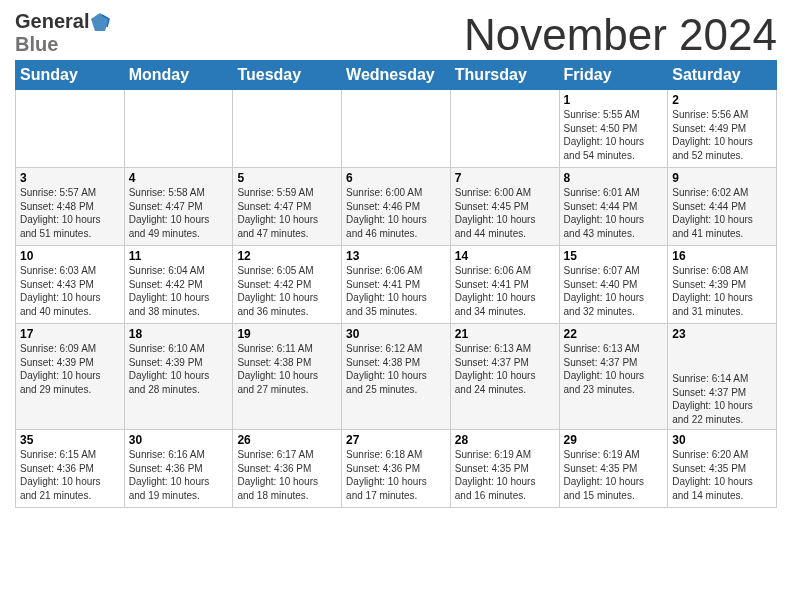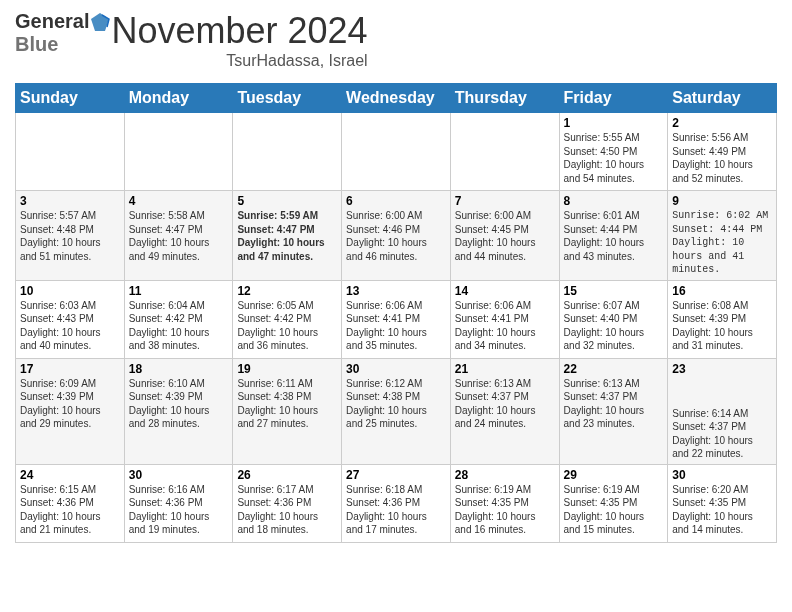--- a/index.html
+++ b/index.html
@@ -1,28 +1,28 @@
 <!DOCTYPE html>
 <html><head>
   <meta charset="utf-8">
   <style>
     * { box-sizing: border-box; margin: 0; padding: 0; }
     body { font-family: Arial, sans-serif; background: #fff; width: 792px; height: 612px; overflow: hidden; }
 
     .container { width: 792px; padding: 10px 15px; }
 
-    .header { display: flex; justify-content: flex-start; align-items: flex-start; margin-bottom: 13px; }
+    .header { display: flex; justify-content: space-between; align-items: flex-start; margin-bottom: 0; }
 
     .logo { display: flex; flex-direction: column; align-items: flex-start; }
     .logo-text { display: flex; align-items: center; }
     .logo-general { font-size: 20px; font-weight: bold; color: #333; }
     .logo-blue { font-size: 20px; font-weight: bold; color: #737373; }
 
     .title-area { text-align: right; }
-    .month-title { font-size: 36px; font-weight: normal; color: #333; }
+    .month-title { font-size: 44px; font-weight: normal; color: #333; }
     .location { font-size: 16px; color: #555; }
 
     table { width: 100%; border-collapse: collapse; font-size: 10.5px; }
     thead th {
       background: #2979b8;
       color: white;
       padding: 5px 4px;
       text-align: left;
       font-weight: bold;
       font-size: 16px;
@@ -55,21 +55,20 @@
           <path d="M11 2 L20 8 L16 20 L6 20 L2 8 Z" fill="#2979b8" opacity="0.85"></path>
           <path d="M13 4 L20 8 L18 16" fill="none" stroke="#1a6bbf" stroke-width="1.5"></path>
         </svg>
       </div>
       <div>
         <span class="logo-blue">Blue</span>
       </div>
     </div>
     <div class="title-area">
       <div class="month-title">November 2024</div>
-      <div class="location">TsurHadassa, Israel</div>
     </div>
   </div>
 
   <table>
     <thead>
       <tr>
         <th>Sunday</th>
         <th>Monday</th>
         <th>Tuesday</th>
         <th>Wednesday</th>
@@ -106,21 +105,21 @@
 Daylight: 10 hours and 51 minutes.</div>
           </td>
           <td>
             <div class="day-num">4</div>
             <div class="day-info" style="white-space: pre-line;">Sunrise: 5:58 AM
 Sunset: 4:47 PM
 Daylight: 10 hours and 49 minutes.</div>
           </td>
           <td>
             <div class="day-num">5</div>
-            <div class="day-info" style="white-space: pre-line; font-weight: bold;">Sunrise: 5:59 AM
+            <div class="day-info" style="white-space: pre-line;">Sunrise: 5:59 AM
 Sunset: 4:47 PM
 Daylight: 10 hours and 47 minutes.</div>
           </td>
           <td>
             <div class="day-num">6</div>
             <div class="day-info" style="white-space: pre-line;">Sunrise: 6:00 AM
 Sunset: 4:46 PM
 Daylight: 10 hours and 46 minutes.</div>
           </td>
           <td>
@@ -130,21 +129,21 @@
 Daylight: 10 hours and 44 minutes.</div>
           </td>
           <td>
             <div class="day-num">8</div>
             <div class="day-info" style="white-space: pre-line;">Sunrise: 6:01 AM
 Sunset: 4:44 PM
 Daylight: 10 hours and 43 minutes.</div>
           </td>
           <td>
             <div class="day-num">9</div>
-            <div class="day-info" style="white-space: pre-line; font-family: Liberation Mono, monospace;">Sunrise: 6:02 AM
+            <div class="day-info" style="white-space: pre-line;">Sunrise: 6:02 AM
 Sunset: 4:44 PM
 Daylight: 10 hours and 41 minutes.</div>
           </td>
         </tr>
         <tr>
           <td>
             <div class="day-num">10</div>
             <div class="day-info" style="white-space: pre-line;">Sunrise: 6:03 AM
 Sunset: 4:43 PM
 Daylight: 10 hours and 40 minutes.</div>
@@ -225,21 +224,21 @@
           </td>
           <td>
             <div class="day-num">23</div>
             <div class="day-info" style="white-space: pre-line; margin-top: 31px;">Sunrise: 6:14 AM
 Sunset: 4:37 PM
 Daylight: 10 hours and 22 minutes.</div>
           </td>
         </tr>
         <tr>
           <td>
-            <div class="day-num">24</div>
+            <div class="day-num">35</div>
             <div class="day-info" style="white-space: pre-line;">Sunrise: 6:15 AM
 Sunset: 4:36 PM
 Daylight: 10 hours and 21 minutes.</div>
           </td>
           <td>
             <div class="day-num">30</div>
             <div class="day-info" style="white-space: pre-line;">Sunrise: 6:16 AM
 Sunset: 4:36 PM
 Daylight: 10 hours and 19 minutes.</div>
           </td>

